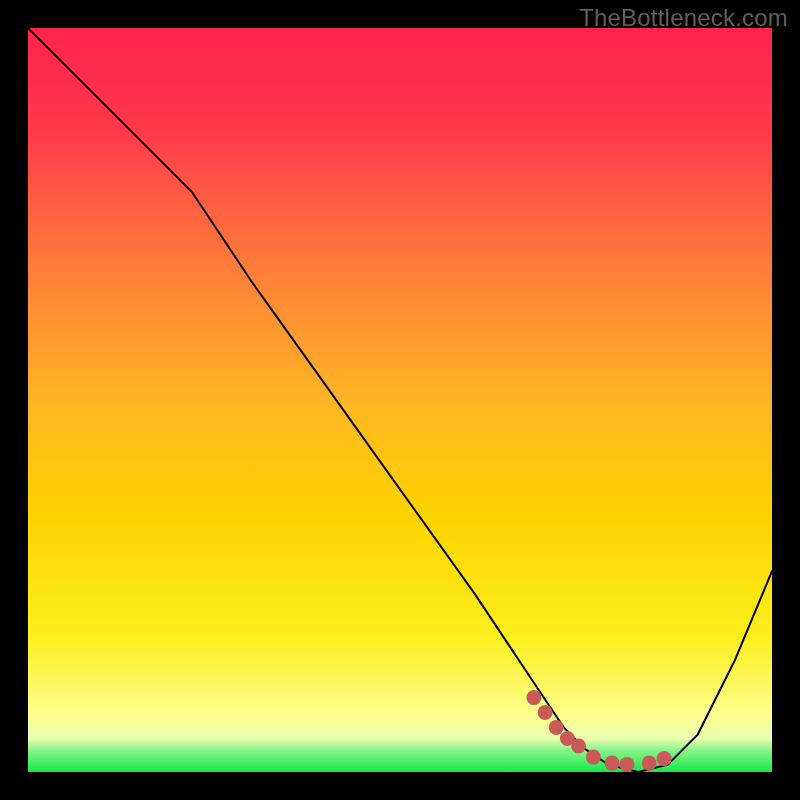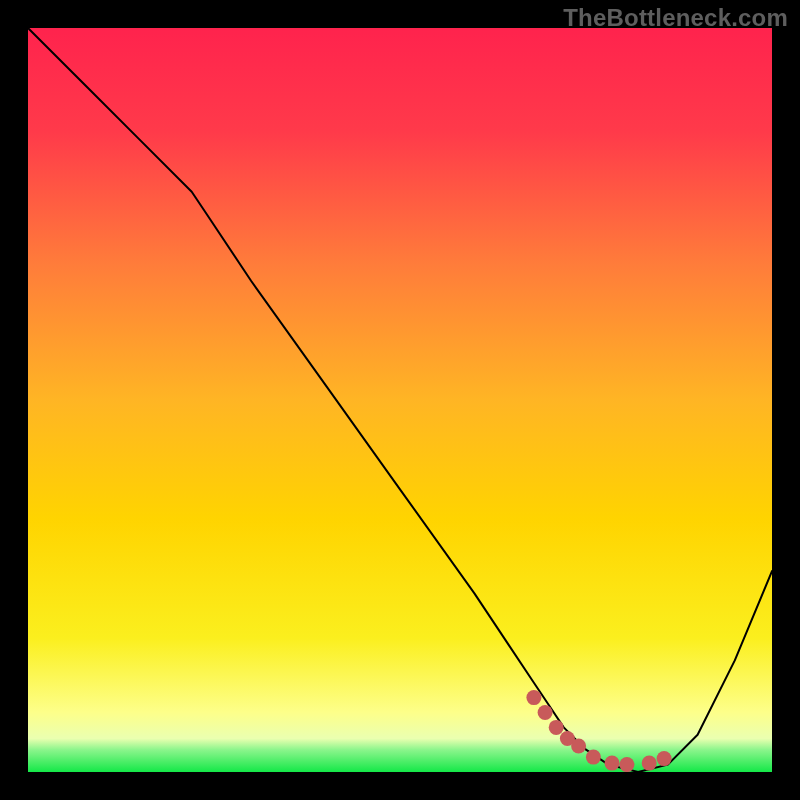--- a/index.html
+++ b/index.html
@@ -24,21 +24,21 @@
     top: 0;
     width: 744px;
     height: 744px;
   }
   .watermark {
     position: absolute;
     top: 4px;
     right: 12px;
     font-family: Arial, Helvetica, sans-serif;
     font-size: 24px;
-    font-weight: 700;
+    font-weight: 400;
     color: #5e5e5e;
     letter-spacing: 0.2px;
   }
 </style>
 </head>
 <body>
 
 <div class="frame">
   <svg class="plot" viewBox="0 0 744 744" preserveAspectRatio="none">
     <defs>

